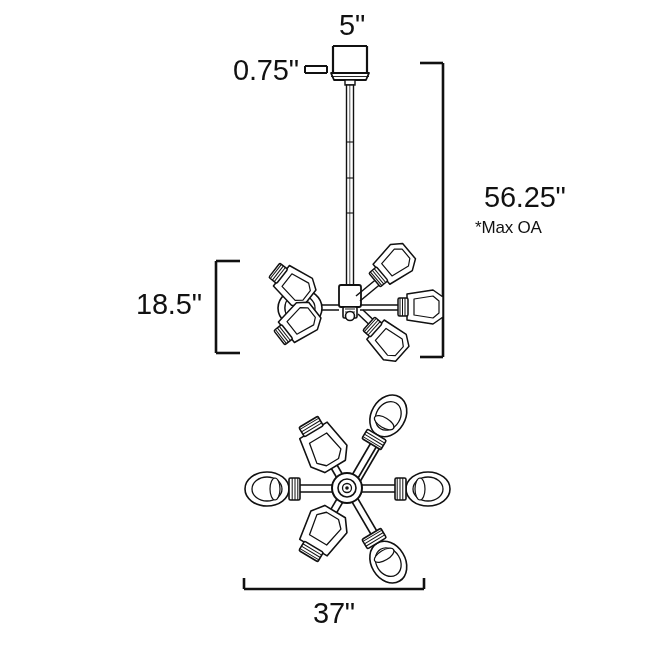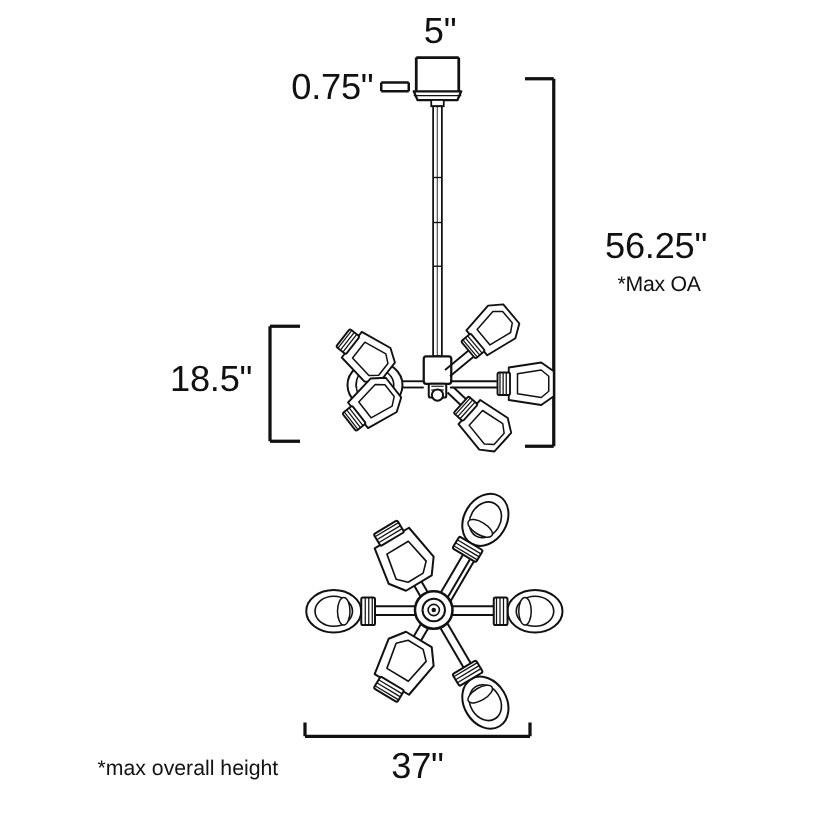--- a/index.html
+++ b/index.html
@@ -34,21 +34,20 @@
     line-height: 1.05;
     letter-spacing: -0.2px;
   }
   .dim-primary {
     font-size: 29px;
     font-weight: 400;
   }
   .dim-note {
     font-size: 17px;
     font-weight: 400;
-    margin-left: 19px;
   }
   .footnote {
     position: absolute;
     font-size: 17px;
     font-weight: 400;
     color: #111111;
     white-space: nowrap;
   }
   #label-width-top   { left: 304px; top: 10px;  width: 96px; text-align: center; }
   #label-canopy-thk  { left: 233px; top: 55px;  text-align: left; }
@@ -241,15 +240,14 @@
   <div class="dim-label dim-primary" id="label-canopy-thk">0.75"</div>
 
   <div class="dim-label dim-primary" id="label-oa-height">56.25"</div>
 
   <div class="dim-label dim-note" id="label-oa-note">*Max OA</div>
 
   <div class="dim-label dim-primary" id="label-body-height">18.5"</div>
 
   <div class="dim-label dim-primary" id="label-plan-width">37"</div>
 
-  <div class="footnote" id="footnote-maxoh">*max overall height</div>
 
 </div>
 
 </body></html>

